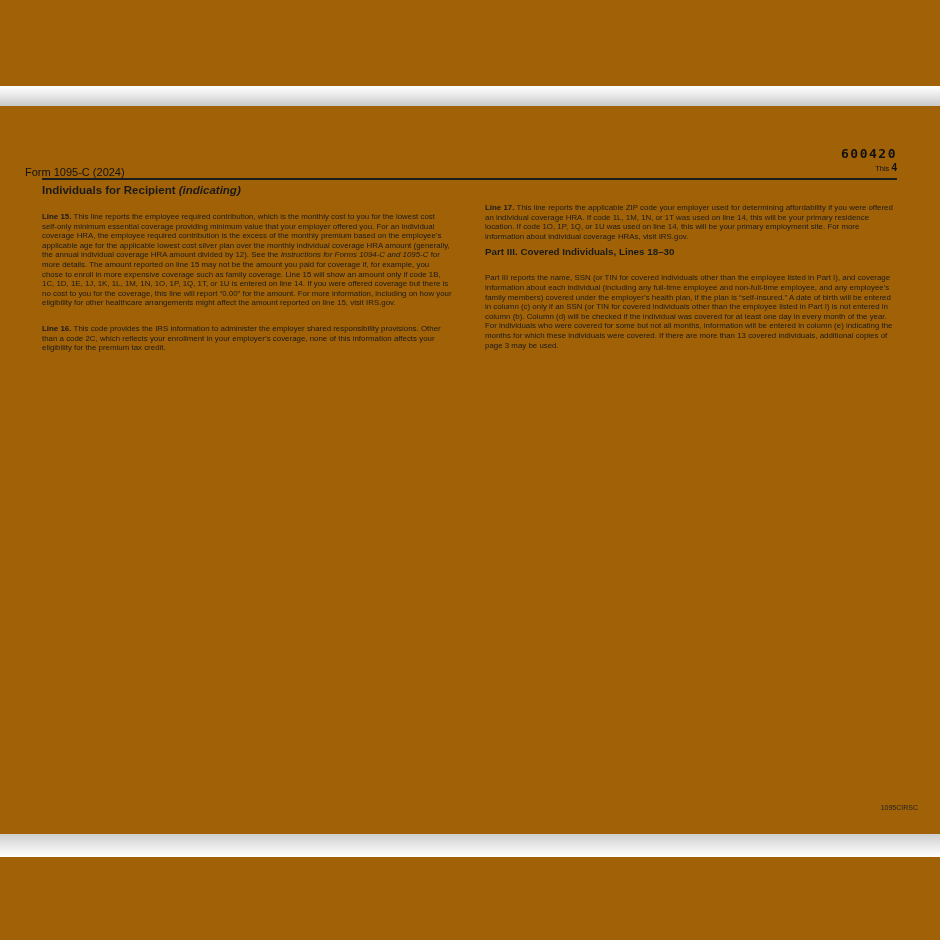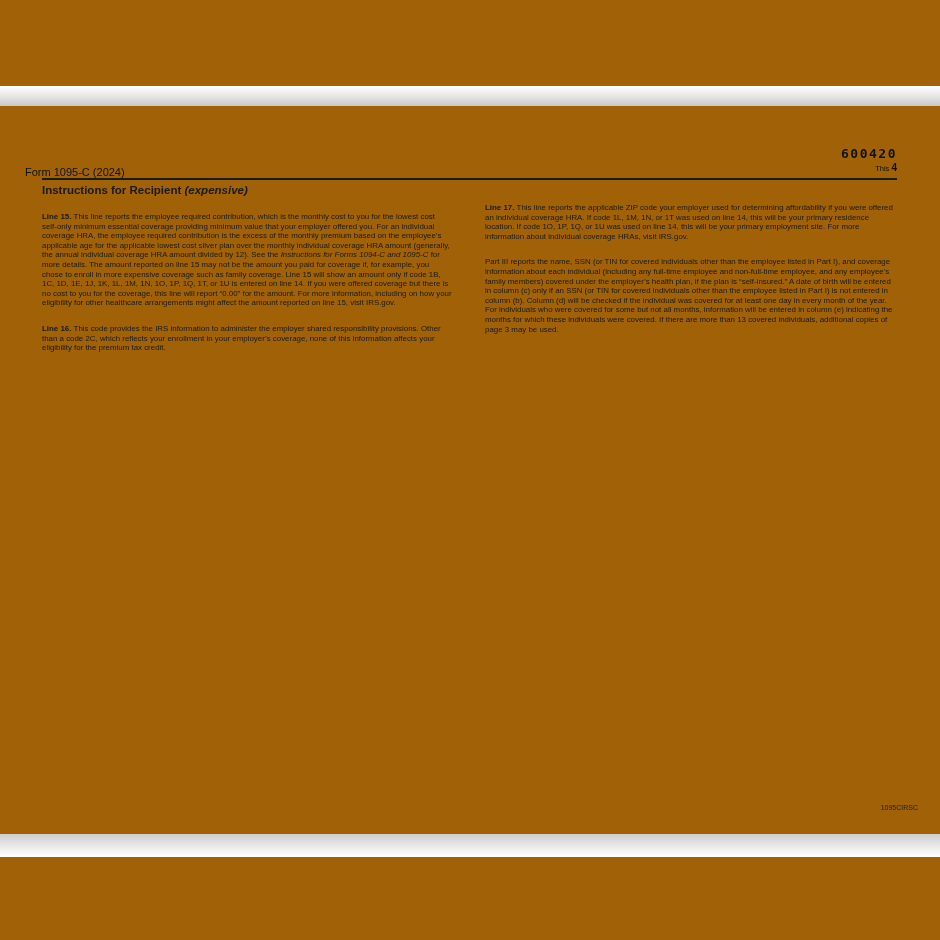--- a/index.html
+++ b/index.html
@@ -102,27 +102,28 @@
 
   <div class="page-row"><span>This </span><span class="num">4</span></div>
 
   <div class="form-id">Form 1095-C (2024)</div>
 
   <div class="rule"></div>
 
   <div class="columns">
 
     <div class="col-left">
-      <h1 class="instr-title"><span class="seg-b">Instructions for Recipient </span><span class="seg-i">(expensive)</span></h1>
+      <h1 class="instr-title"><span class="seg-b">Individuals for Recipient </span><span class="seg-i">(indicating)</span></h1>
       <p class="body"><span class="seg-b">Line 15. </span><span>This line reports the employee required contribution, which is the monthly cost to you for the lowest cost self-only minimum essential coverage providing minimum value that your employer offered you. For an individual coverage HRA, the employee required contribution is the excess of the monthly premium based on the employee’s applicable age for the applicable lowest cost silver plan over the monthly individual coverage HRA amount (generally, the annual individual coverage HRA amount divided by 12). See the </span><span class="seg-i">Instructions for Forms 1094-C and 1095-C</span><span> for more details. The amount reported on line 15 may not be the amount you paid for coverage if, for example, you chose to enroll in more expensive coverage such as family coverage. Line 15 will show an amount only if code 1B, 1C, 1D, 1E, 1J, 1K, 1L, 1M, 1N, 1O, 1P, 1Q, 1T, or 1U is entered on line 14. If you were offered coverage but there is no cost to you for the coverage, this line will report “0.00” for the amount. For more information, including on how your eligibility for other healthcare arrangements might affect the amount reported on line 15, visit IRS.gov.</span></p>
       <p class="body"><span class="seg-b">Line 16. </span><span>This code provides the IRS information to administer the employer shared responsibility provisions. Other than a code 2C, which reflects your enrollment in your employer’s coverage, none of this information affects your eligibility for the premium tax credit.</span></p>
     </div>
 
     <div class="col-right">
       <p class="body"><span class="seg-b">Line 17. </span><span>This line reports the applicable ZIP code your employer used for determining affordability if you were offered an individual coverage HRA. If code 1L, 1M, 1N, or 1T was used on line 14, this will be your primary residence location. If code 1O, 1P, 1Q, or 1U was used on line 14, this will be your primary employment site. For more information about individual coverage HRAs, visit IRS.gov.</span></p>
+      <h2 class="part3-heading">Part III. Covered Individuals, Lines 18–30</h2>
       <p class="body"><span>Part III reports the name, SSN (or TIN for covered individuals other than the employee listed in Part I), and coverage information about each individual (including any full-time employee and non-full-time employee, and any employee’s family members) covered under the employer’s health plan, if the plan is “self-insured.” A date of birth will be entered in column (c) only if an SSN (or TIN for covered individuals other than the employee listed in Part I) is not entered in column (b). Column (d) will be checked if the individual was covered for at least one day in every month of the year. For individuals who were covered for some but not all months, information will be entered in column (e) indicating the months for which these individuals were covered. If there are more than 13 covered individuals, additional copies of page 3 may be used.</span></p>
     </div>
 
   </div>
 
   <div class="bottom-code">1095CIRSC</div>
 
 </div>
 
 </body></html>

